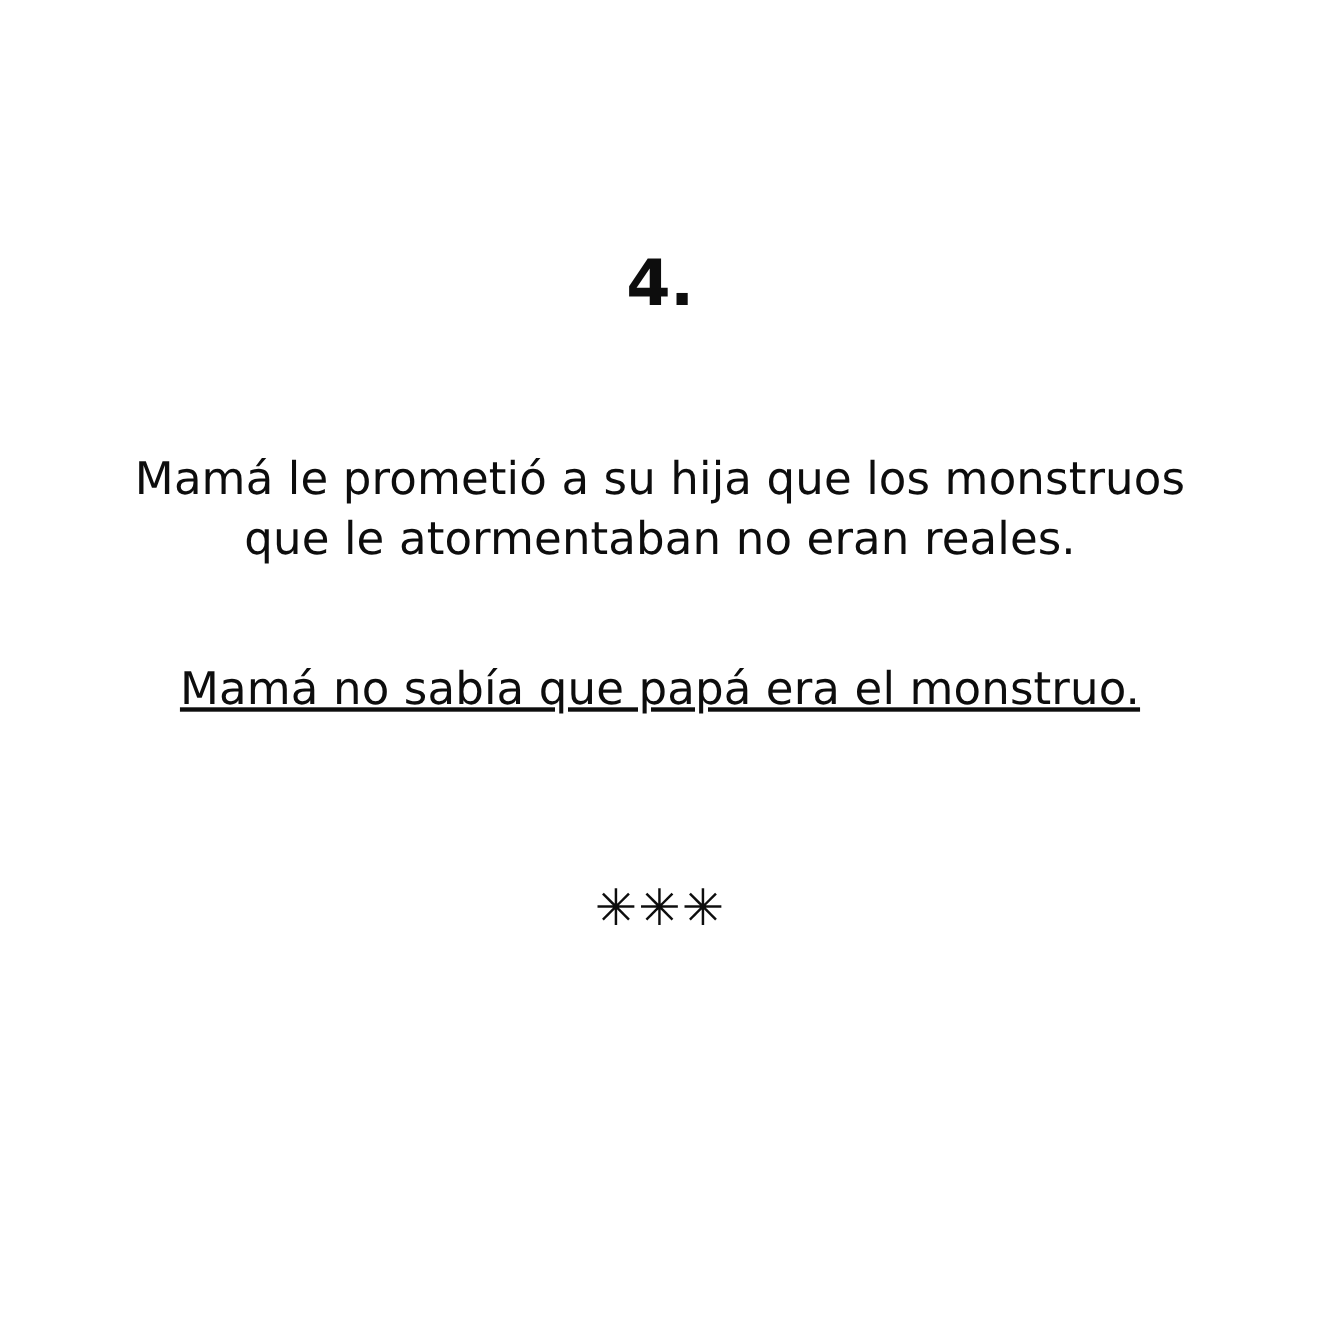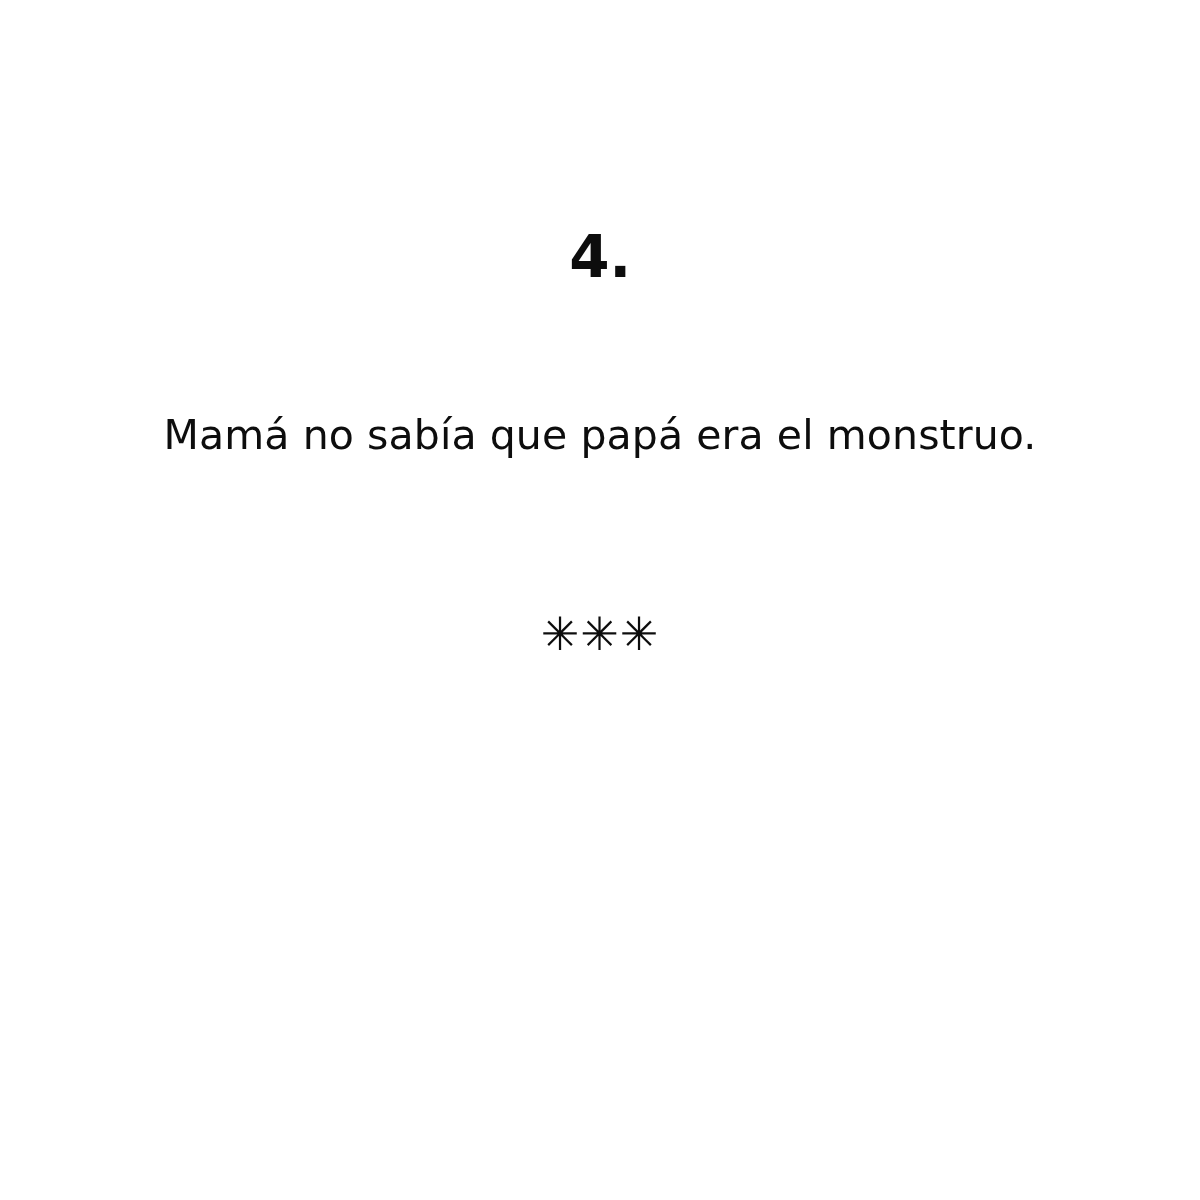--- a/index.html
+++ b/index.html
@@ -38,37 +38,39 @@
   }
   .paragraph {
     font-size: 41px;
     font-weight: 400;
     line-height: 1.35;
     letter-spacing: 0.1px;
     text-align: center;
     margin: 0;
   }
   .paragraph + .paragraph {
-    margin-top: 58px;
+    margin-top: 80px;
+    text-decoration: underline;
   }
   .divider {
     margin-top: 148px;
     font-size: 46px;
     font-weight: 700;
     letter-spacing: 1px;
     line-height: 1;
     text-align: center;
   }
 </style>
 </head>
 <body>
 
 <div class="page">
 
   <div class="story-number">4.</div>
 
   <div class="body-block">
+    <p class="paragraph">Mamá le prometió a su hija que los monstruos que le atormentaban no eran reales.</p>
     <p class="paragraph">Mamá no sabía que papá era el monstruo.</p>
   </div>
 
   <div class="divider">✳✳✳</div>
 
 </div>
 
 </body></html>

